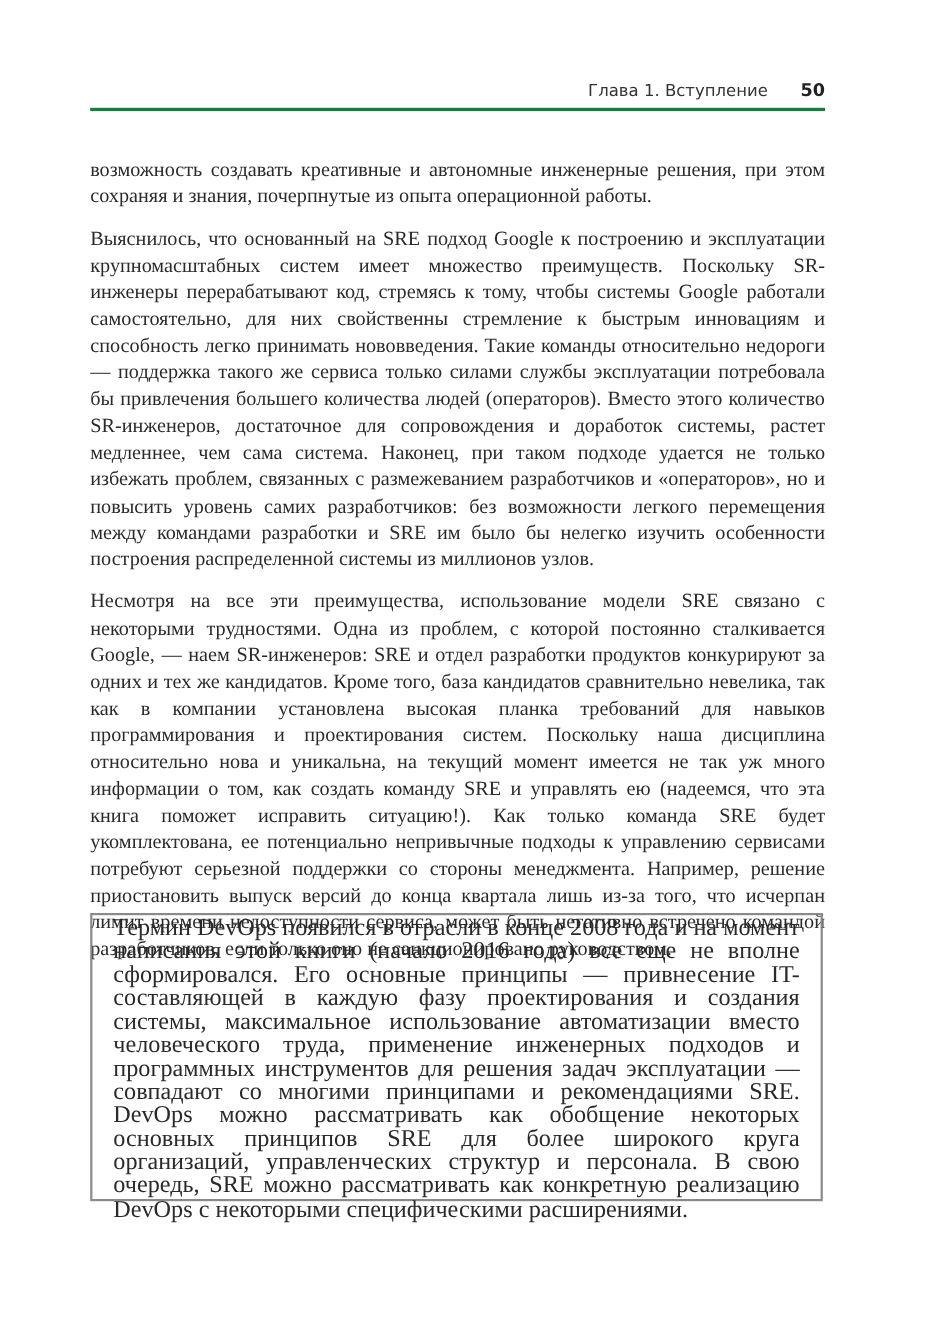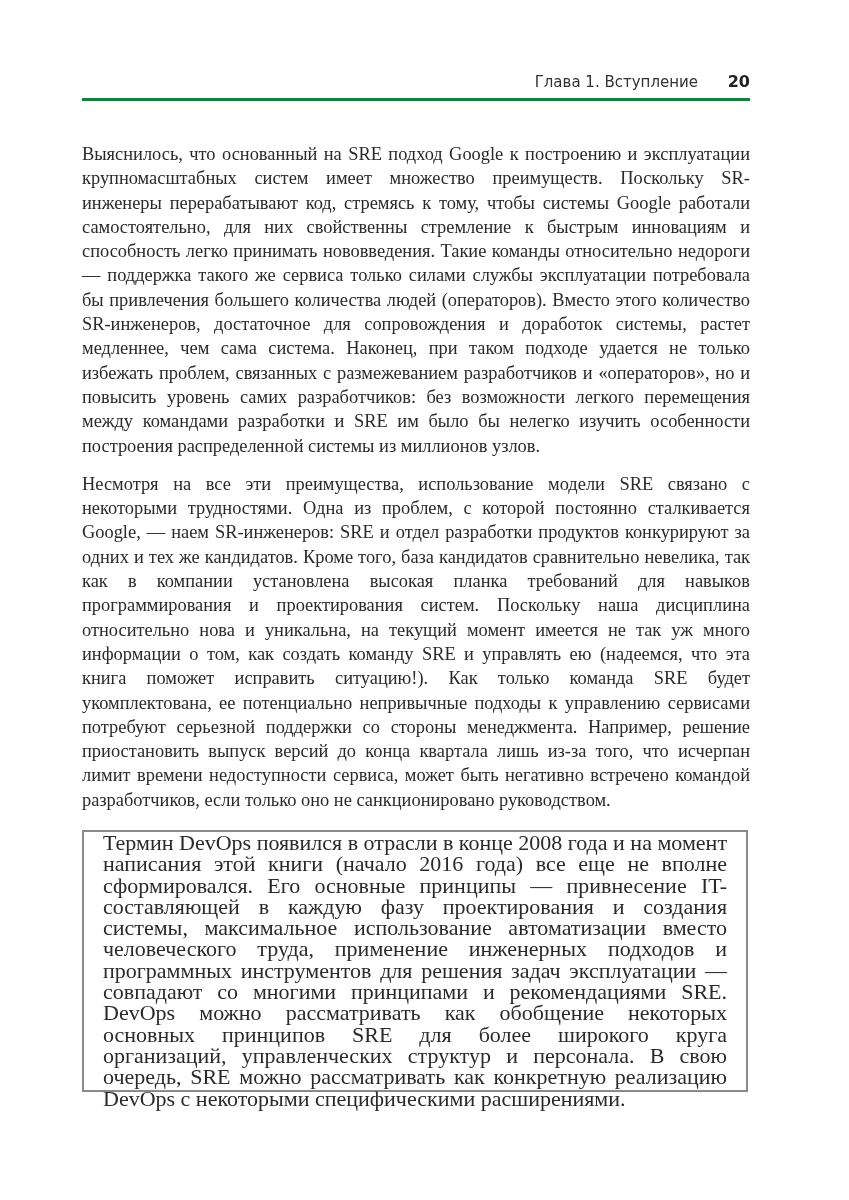--- a/index.html
+++ b/index.html
@@ -11,23 +11,24 @@
   .body-text p { margin: 0 0 14px 0; hyphens: manual; }
   .sidebar-box { position: absolute; left: 82px; top: 830px; width: 666px; height: 262px; border: 2px solid #8a8a8a; box-sizing: border-box; }
   .sidebar-title { margin: 16px 0 10px 0; text-align: center; font-family: "Liberation Serif", serif; font-weight: bold; font-size: 16px; letter-spacing: 0.2px; color: #222; }
   .sidebar-body { margin: 0 19px; font-family: Liberation Serif, serif; font-size: 22px; line-height: 21.3px; text-align: justify; }
 </style>
 </head>
 <body>
 
 <div class="header">
   <span class="header-chapter">Глава 1. Вступление</span>
-  <span class="header-page">20</span>
+  <span class="header-page">50</span>
 </div>
 
 <div class="body-text">
+  <p>возможность создавать креативные и автономные инженерные решения, при этом сохраняя и знания, почерпнутые из опыта операционной работы.</p>
   <p>Выяснилось, что основанный на SRE подход Google к построению и эксплуатации крупномасштабных систем имеет множество преимуществ. Поскольку SR-инженеры перерабатывают код, стремясь к тому, чтобы системы Google работали самостоятельно, для них свойственны стремление к быстрым инновациям и способность легко принимать нововведения. Такие команды относительно недороги — поддержка такого же сервиса только силами службы эксплуатации потребовала бы привлечения большего количества людей (операторов). Вместо этого количество SR-инженеров, достаточное для сопровождения и доработок системы, растет медленнее, чем сама система. Наконец, при таком подходе удается не только избежать проблем, связанных с размежеванием разработчиков и «операторов», но и повысить уровень самих разработчиков: без возможности легкого перемещения между командами разработки и SRE им было бы нелегко изучить особенности построения распределенной системы из миллионов узлов.</p>
   <p>Несмотря на все эти преимущества, использование модели SRE связано с некоторыми трудностями. Одна из проблем, с которой постоянно сталкивается Google, — наем SR-инженеров: SRE и отдел разработки продуктов конкурируют за одних и тех же кандидатов. Кроме того, база кандидатов сравнительно невелика, так как в компании установлена высокая планка требований для навыков программирования и проектирования систем. Поскольку наша дисциплина относительно нова и уникальна, на текущий момент имеется не так уж много информации о том, как создать команду SRE и управлять ею (надеемся, что эта книга поможет исправить ситуацию!). Как только команда SRE будет укомплектована, ее потенциально непривычные подходы к управлению сервисами потребуют серьезной поддержки со стороны менеджмента. Например, решение приостановить выпуск версий до конца квартала лишь из-за того, что исчерпан лимит времени недоступности сервиса, может быть негативно встречено командой разработчиков, если только оно не санкционировано руководством.</p>
 </div>
 
 <div class="sidebar-box">
   <div class="sidebar-body">Термин DevOps появился в отрасли в конце 2008 года и на момент написания этой книги (начало 2016 года) все еще не вполне сформировался. Его основные принципы — привнесение IT-составляющей в каждую фазу проектирования и создания системы, максимальное использование автоматизации вместо человеческого труда, применение инженерных подходов и программных инструментов для решения задач эксплуатации — совпадают со многими принципами и рекомендациями SRE. DevOps можно рассматривать как обобщение некоторых основных принципов SRE для более широкого круга организаций, управленческих структур и персонала. В свою очередь, SRE можно рассматривать как конкретную реализацию DevOps с некоторыми специфическими расширениями.</div>
 </div>
 
 </body></html>

